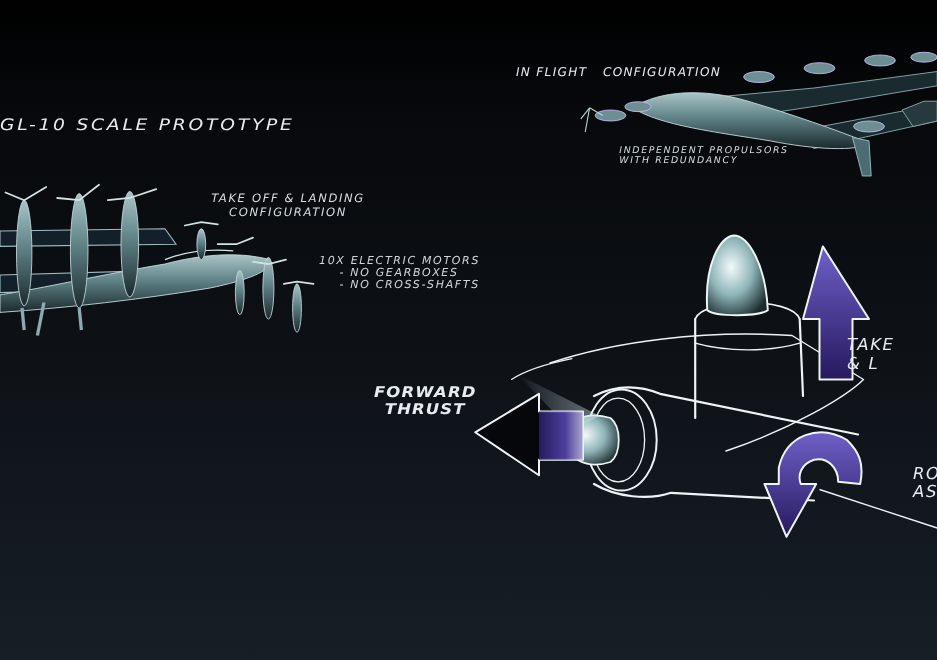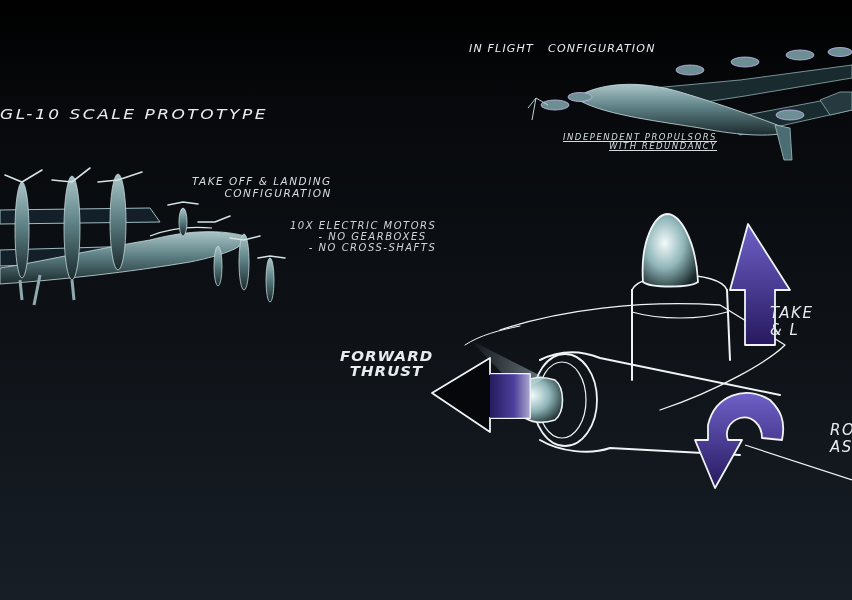--- a/index.html
+++ b/index.html
@@ -31,42 +31,40 @@
     }
     .title {
       left: 0; top: 106px;
       font-size: 17px;
       letter-spacing: 2.5px;
       font-weight: 300;
       transform: scaleY(0.85);
       transform-origin: left top;
     }
     .inflight {
-      left: 469px; top: 43px;
+      left: 469px; top: 60px;
       font-size: 11px;
       letter-spacing: 1.2px;
     }
     .propulsors {
       left: 563px; top: 133px;
       font-size: 8.5px;
-      text-align: right;
+      text-align: left;
       color: #d6dde0;
-      text-decoration: underline;
     }
     .takeoff-config {
       left: 192px; top: 176px;
       font-size: 10.5px;
-      text-align: right;
+      text-align: center;
       color: #d8dfe2;
     }
     .motors {
-      left: 290px; top: 220px;
+      left: 290px; top: 232px;
       font-size: 10px;
       color: #cfd6d9;
-      text-align: center;
     }
     .forward {
       left: 340px; top: 349px;
       font-size: 15px;
       font-weight: bold;
       text-align: center;
       letter-spacing: 1px;
       transform: scaleY(0.9);
       transform-origin: left top;
     }

